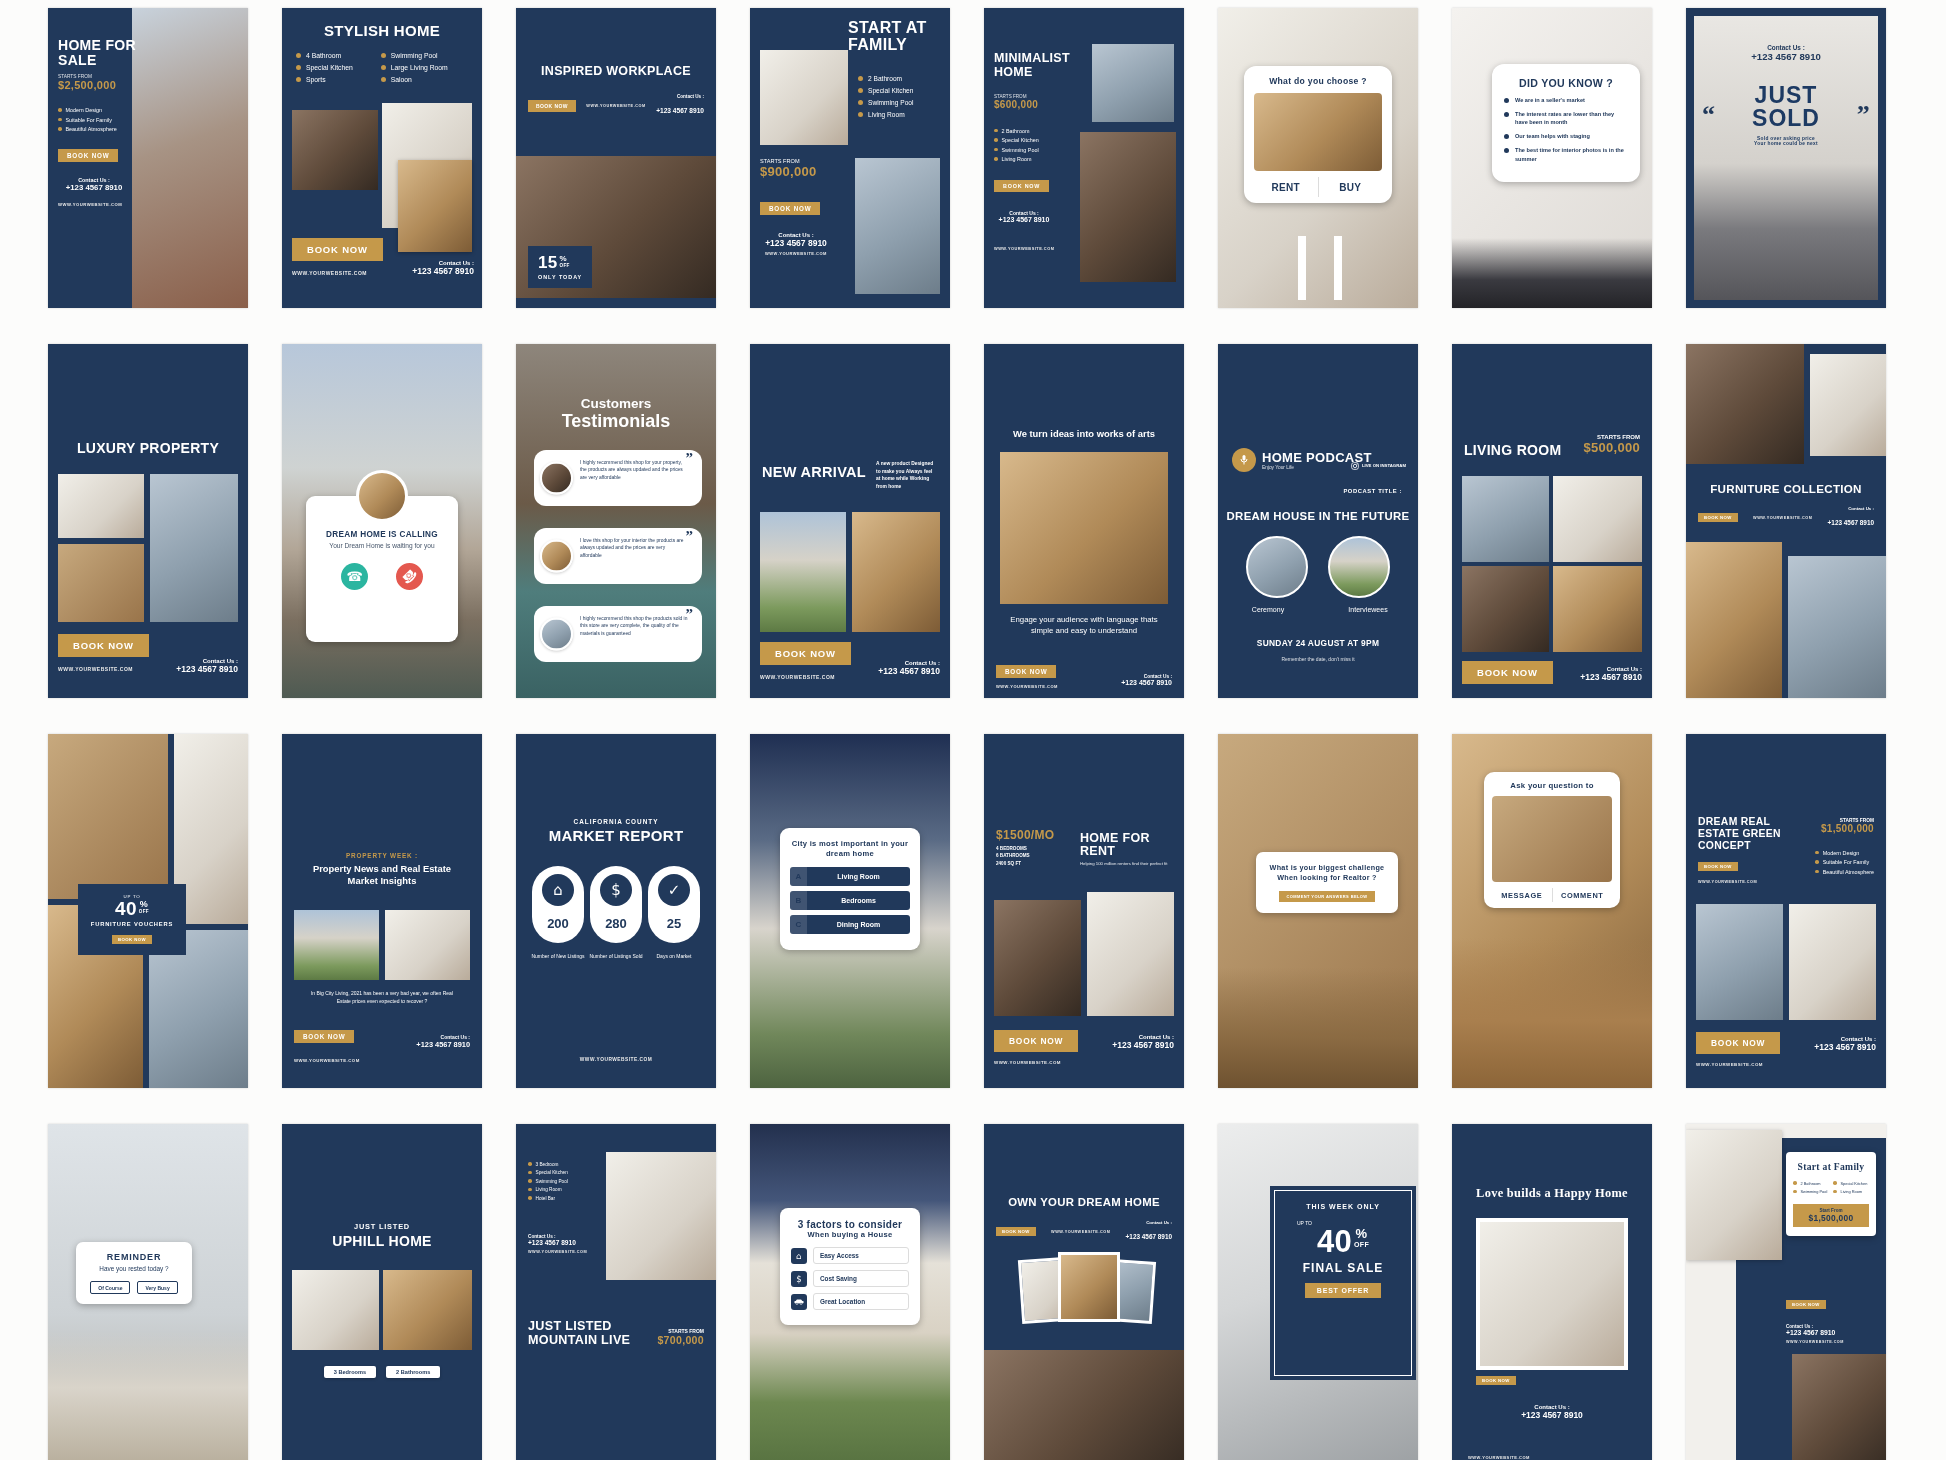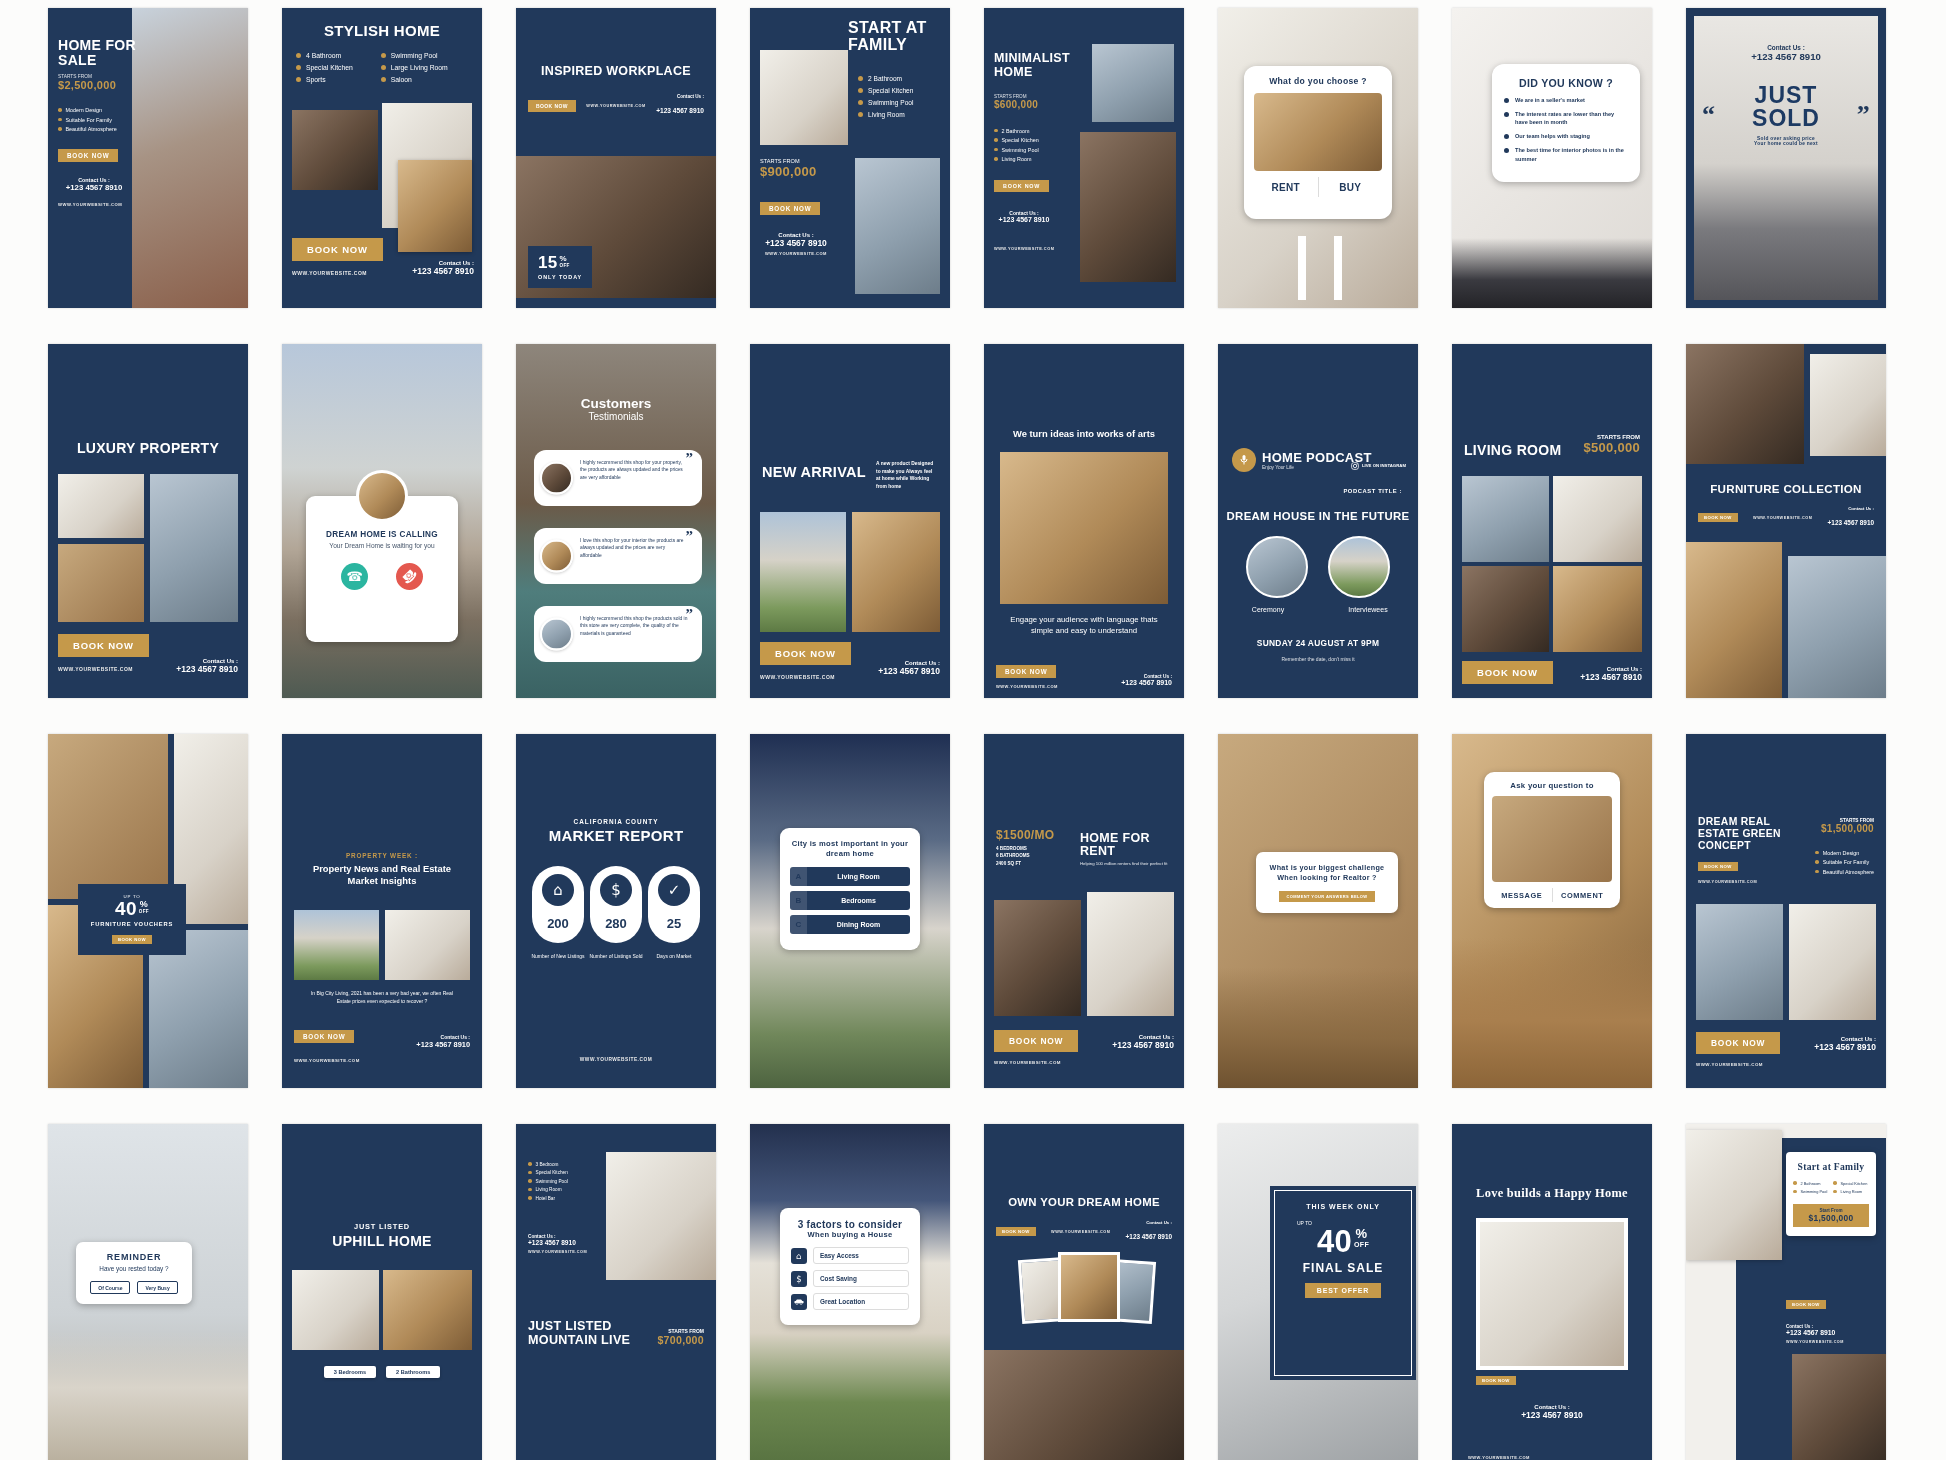--- a/index.html
+++ b/index.html
@@ -177,21 +177,21 @@
     <div class="abs center" style="left:2px;top:202px;width:76px">
       <div class="cl" style="font-size:5px">Contact Us :</div>
       <div class="phn" style="font-size:7px">+123 4567 8910</div>
     </div>
     <div class="abs site" style="left:10px;top:238px;font-size:3.9px">WWW.YOURWEBSITE.COM</div>
   </div>
 
   <div class="c pC">
     <div class="abs" style="left:80px;top:228px;width:8px;height:64px;background:#fff"></div>
     <div class="abs" style="left:116px;top:228px;width:8px;height:64px;background:#fff"></div>
-    <div class="wc abs" style="left:26px;right:26px;top:58px;padding:10px 10px 16px;border-radius:12px">
+    <div class="wc abs" style="left:26px;right:26px;top:58px;padding:10px 10px 0;border-radius:12px">
       <div class="t center navy-ink" style="font-size:8.6px">What do you choose ?</div>
       <div class="ph pG" style="height:78px;margin-top:7px;border-radius:4px"></div>
       <div style="display:flex;height:32px;align-items:center">
         <div class="t center navy-ink" style="flex:1;font-size:10px">RENT</div>
         <div style="width:1px;height:60%;background:#dcdcdc"></div>
         <div class="t center navy-ink" style="flex:1;font-size:10px">BUY</div>
       </div>
     </div>
   </div>
 
@@ -245,21 +245,21 @@
       <div style="display:flex;justify-content:center;gap:28px;margin-top:14px">
         <div class="circle glyph" style="width:27px;height:27px;background:#2bb5a0;color:#fff;font-size:13px">☎</div>
         <div class="circle glyph" style="width:27px;height:27px;background:#e4584f;color:#fff;font-size:13px;transform:rotate(135deg)">☎</div>
       </div>
     </div>
   </div>
 
   <div class="c pF">
     <div class="center" style="margin-top:52px">
       <div style="font-size:13.5px;font-weight:600">Customers</div>
-      <div style="font-size:10px;font-weight:400">Testimonials</div>
+      <div style="font-size:18px;font-weight:700">Testimonials</div>
     </div>
     <div class="bubble" style="top:106px">
       <div class="av ph pB"></div>
       <span class="qt">”</span>
       <p>I highly recommend this shop for your property, the products are always updated and the prices are very affordable</p>
     </div>
     <div class="bubble" style="top:184px">
       <div class="av ph pG"></div>
       <span class="qt">”</span>
       <p>I love this shop for your interior the products are always updated and the prices are very affordable</p>

